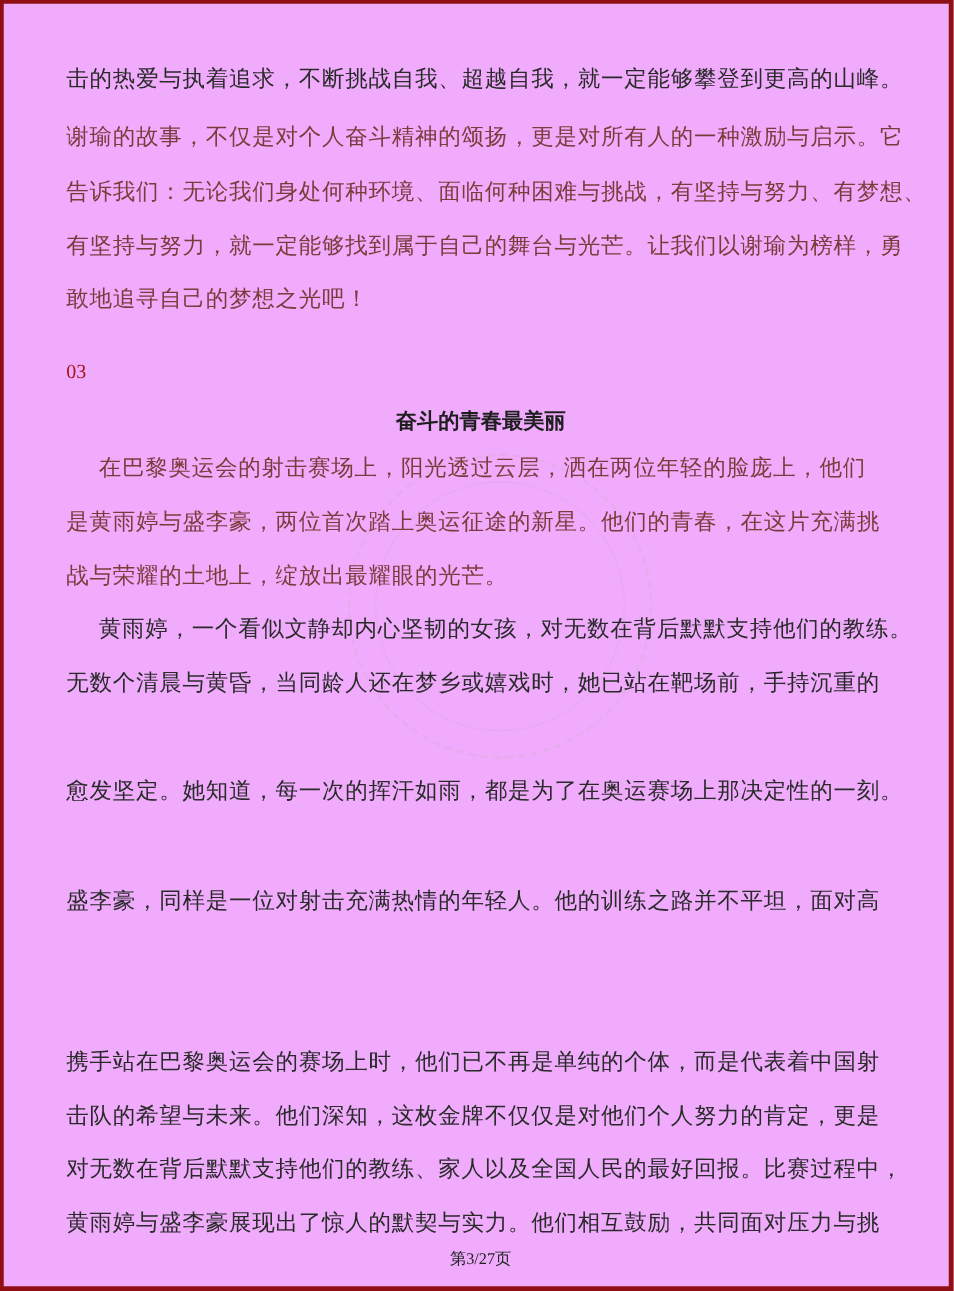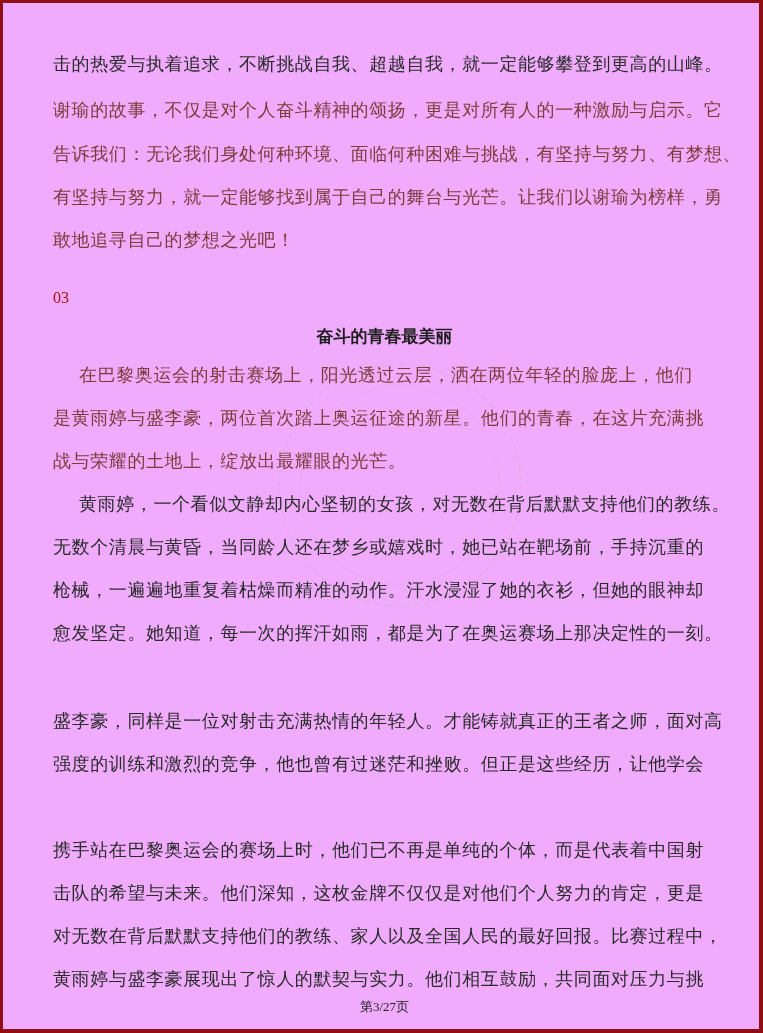--- a/index.html
+++ b/index.html
@@ -59,24 +59,22 @@
 
   <div class="section-number">03</div>
   <div class="section-title">奋斗的青春最美丽</div>
 
   <div class="line maroon indent" style="top:360px">在巴黎奥运会的射击赛场上，阳光透过云层，洒在两位年轻的脸庞上，他们</div>
   <div class="line maroon" style="top:403px">是黄雨婷与盛李豪，两位首次踏上奥运征途的新星。他们的青春，在这片充满挑</div>
   <div class="line maroon" style="top:446px">战与荣耀的土地上，绽放出最耀眼的光芒。</div>
 
   <div class="line black indent" style="top:489px">黄雨婷，一个看似文静却内心坚韧的女孩，对无数在背后默默支持他们的教练。</div>
   <div class="line black" style="top:532px">无数个清晨与黄昏，当同龄人还在梦乡或嬉戏时，她已站在靶场前，手持沉重的</div>
-  <div class="line black" style="top:575px">枪械，一遍遍地重复着枯燥而精准的动作。汗水浸湿了她的衣衫，但她的眼神却</div>
   <div class="line black" style="top:618px">愈发坚定。她知道，每一次的挥汗如雨，都是为了在奥运赛场上那决定性的一刻。</div>
 
-  <div class="line black" style="top:706px">盛李豪，同样是一位对射击充满热情的年轻人。才能铸就真正的王者之师，面对高</div>
-  <div class="line black" style="top:749px">强度的训练和激烈的竞争，他也曾有过迷茫和挫败。但正是这些经历，让他学会</div>
+  <div class="line black" style="top:706px">盛李豪，同样是一位对射击充满热情的年轻人。他的训练之路并不平坦，面对高</div>
   <div class="line black" style="top:835px">携手站在巴黎奥运会的赛场上时，他们已不再是单纯的个体，而是代表着中国射</div>
   <div class="line black" style="top:878px">击队的希望与未来。他们深知，这枚金牌不仅仅是对他们个人努力的肯定，更是</div>
   <div class="line black" style="top:921px">对无数在背后默默支持他们的教练、家人以及全国人民的最好回报。比赛过程中，</div>
   <div class="line black" style="top:964px">黄雨婷与盛李豪展现出了惊人的默契与实力。他们相互鼓励，共同面对压力与挑</div>
 
   <div class="page-number">第3/27页</div>
 </div>
 
 </body></html>

